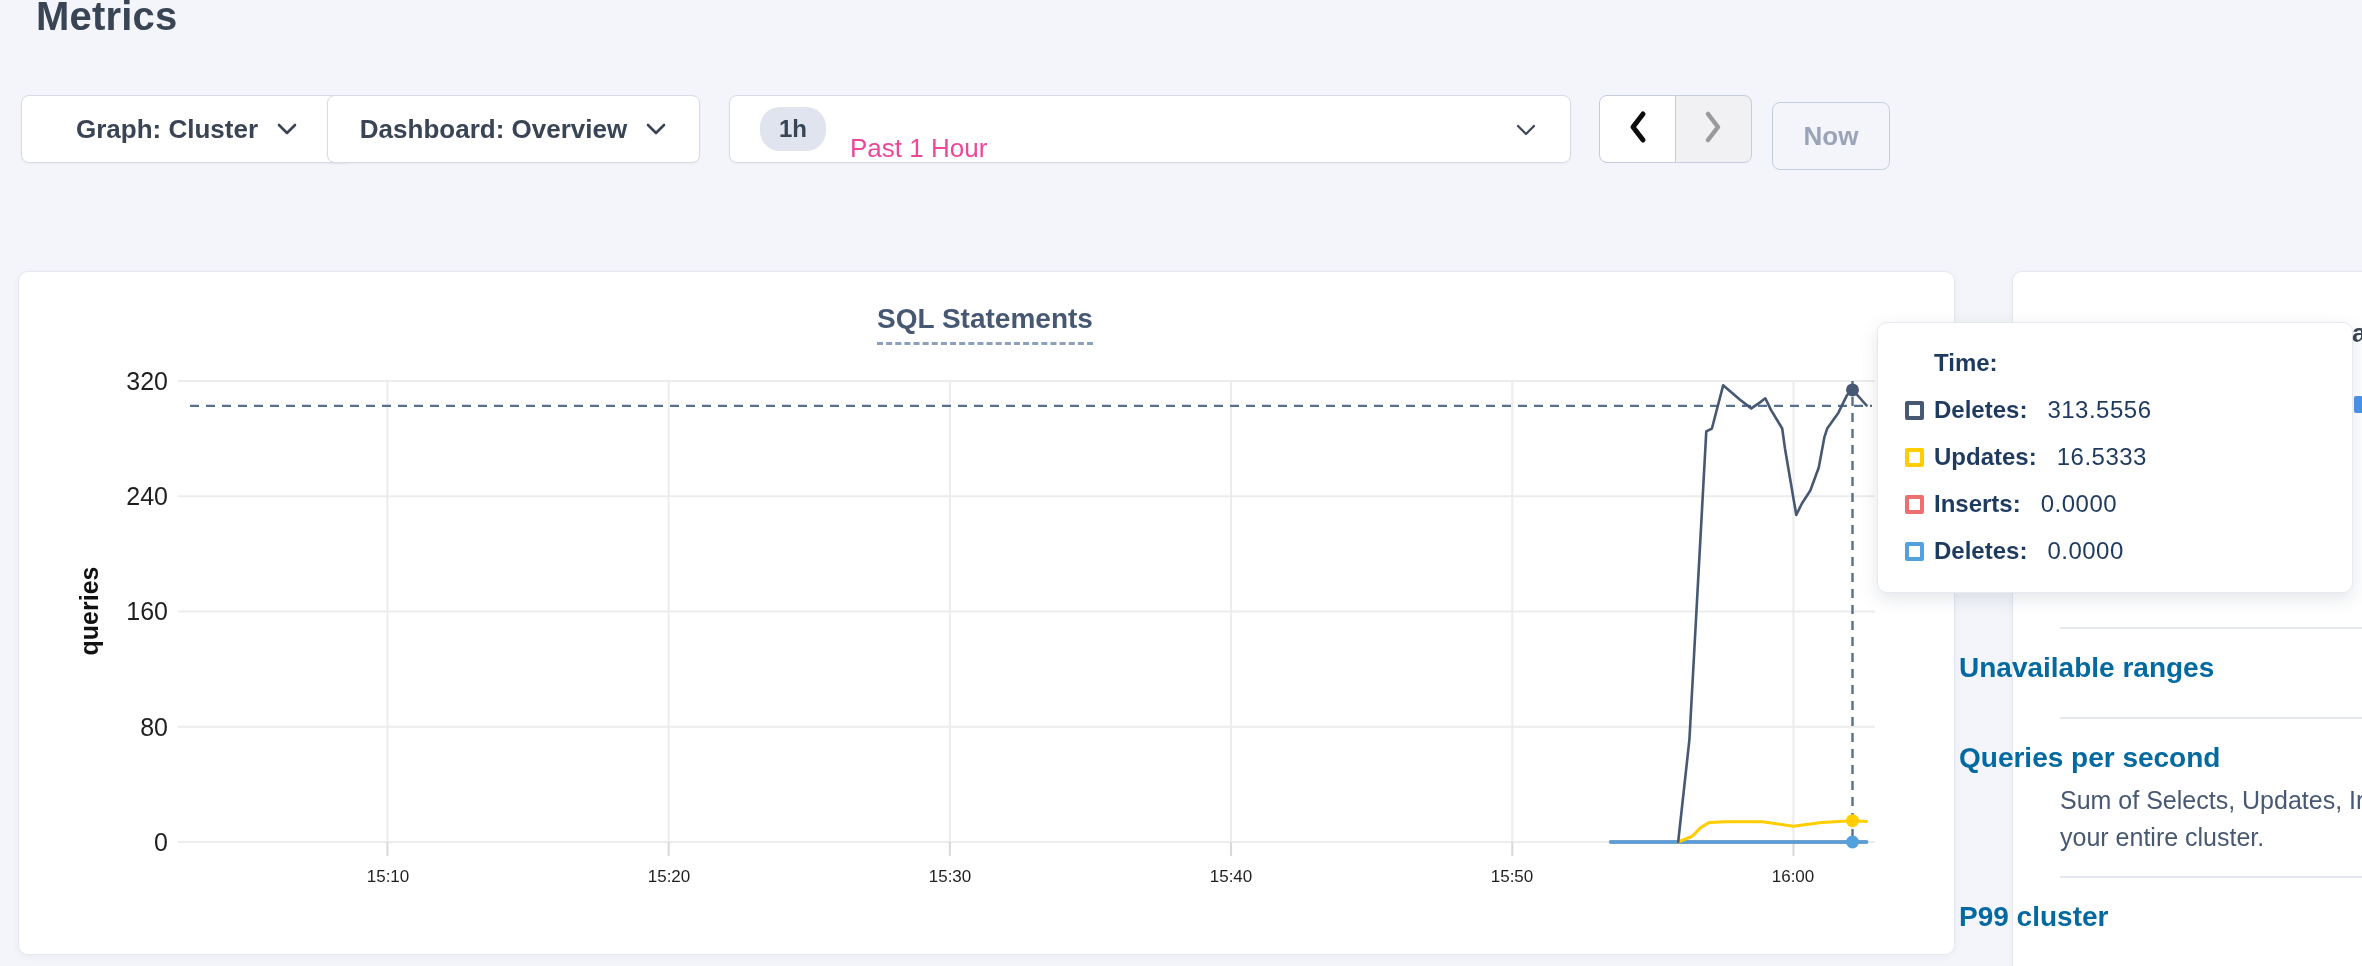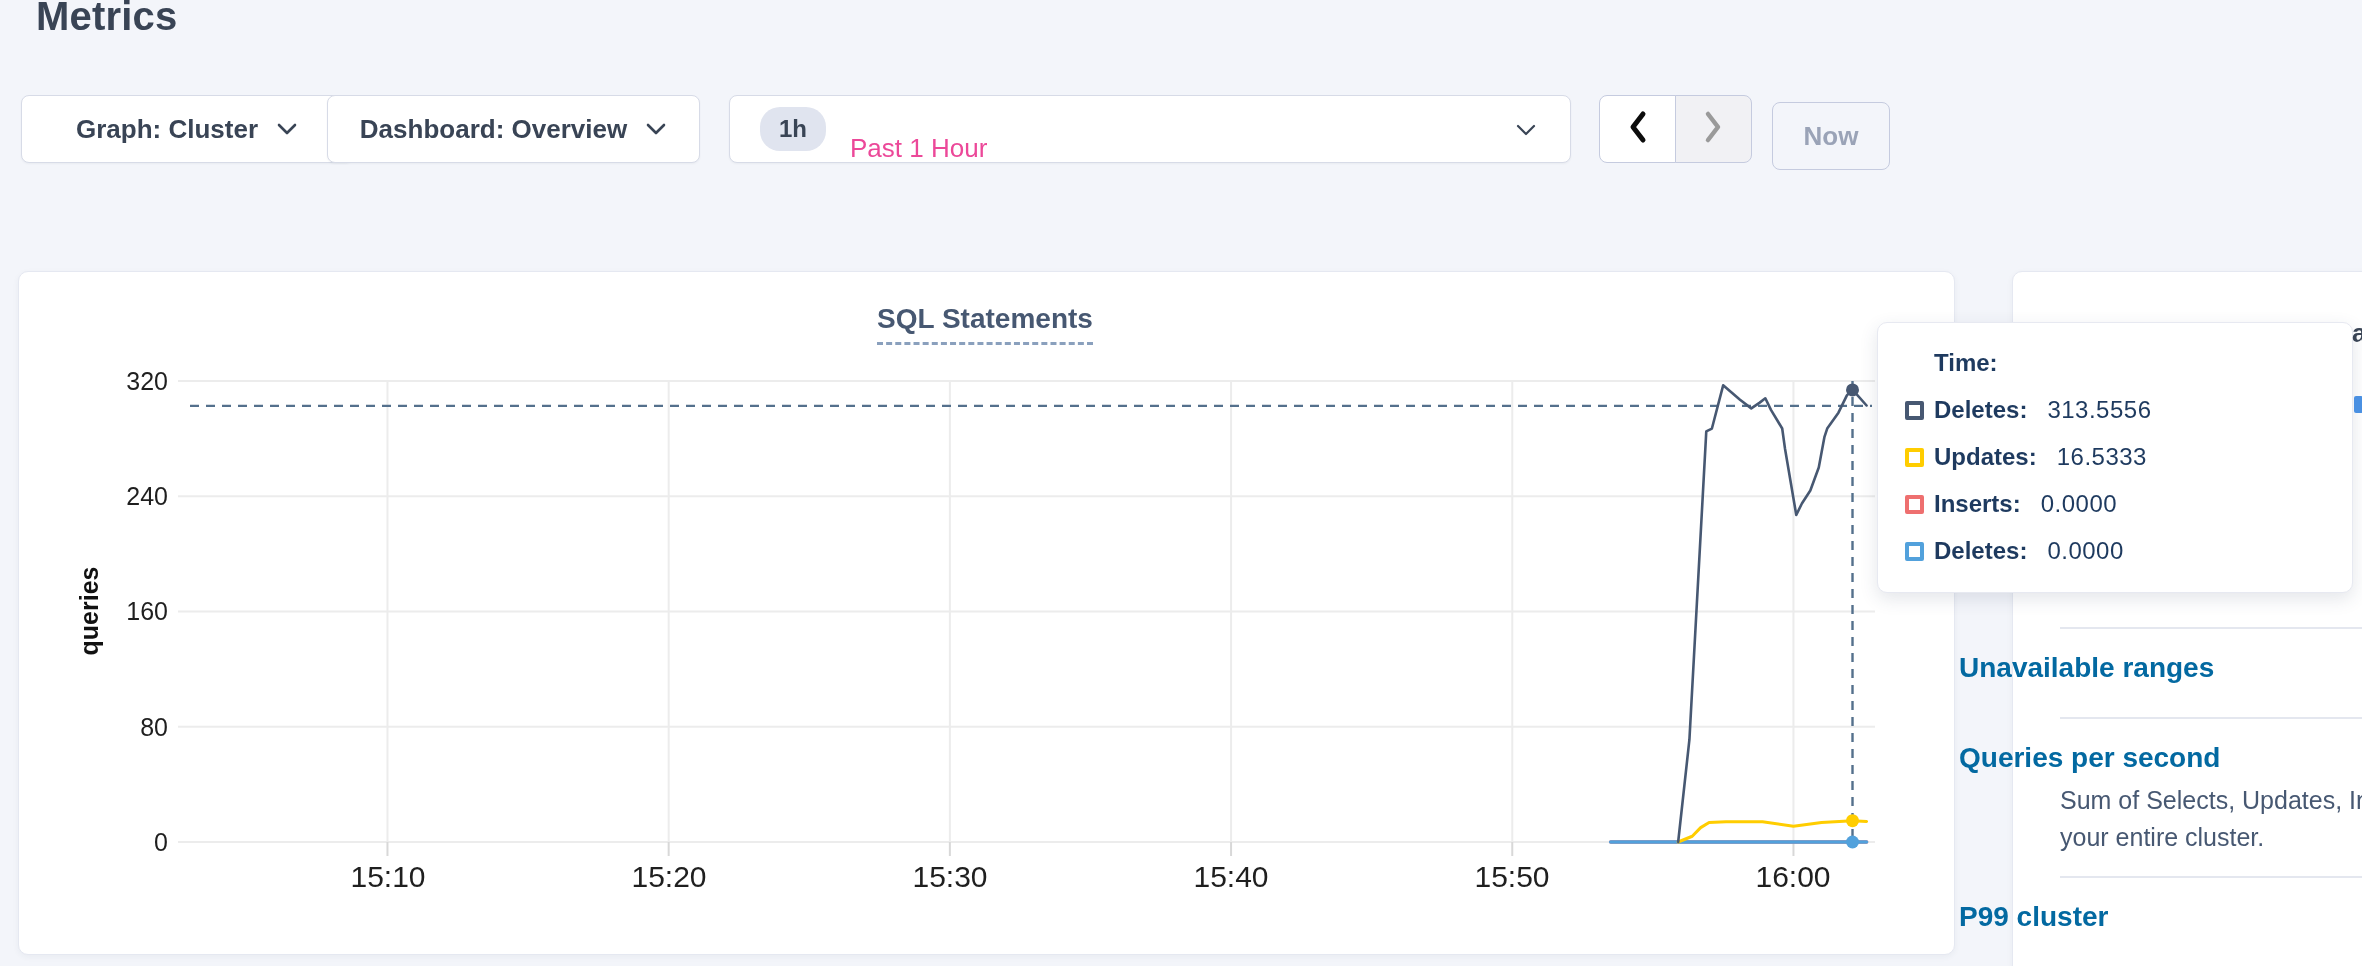--- a/index.html
+++ b/index.html
@@ -69,21 +69,21 @@
     left:28px;top:598px;width:120px;height:26px;text-align:center;
     transform:rotate(-90deg);
     font-size:25px;font-weight:700;color:#111;
   }
   .ytick{
     left:60px;width:108px;height:30px;line-height:30px;text-align:right;
     font-size:25px;color:#1f1f1f;
   }
   .xtick{
     width:120px;top:862px;height:30px;line-height:30px;text-align:center;
-    font-size:30px;color:#1f1f1f;
+    font-size:17px;color:#1f1f1f;
   }
   #chart-svg{left:0;top:0;pointer-events:none;z-index:2;}
   
   .tooltip{
     left:1877px;top:322px;width:476px;height:271px;box-sizing:border-box;
     background:#fff;border:1px solid #e7e9f1;border-radius:10px;
     box-shadow:0 6px 18px rgba(50,60,90,.13);
     z-index:10;padding-top:26px;
   }
   .tt-row{display:flex;align-items:center;height:28px;margin-bottom:19px;padding-left:27px;}

